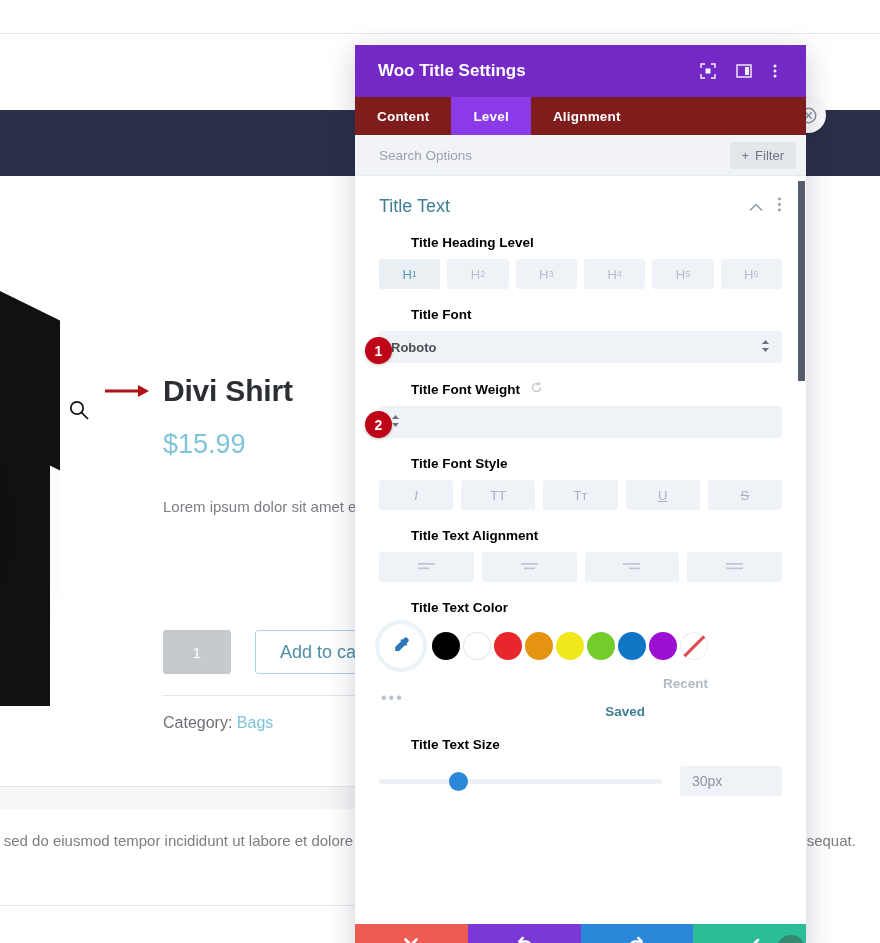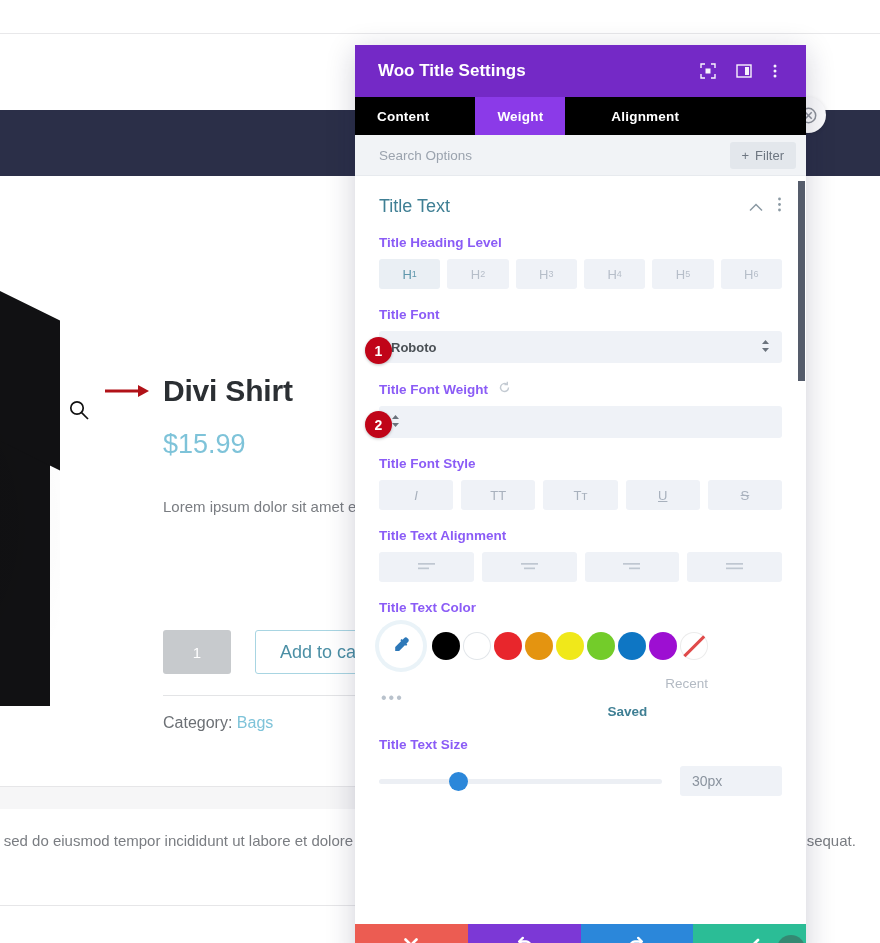--- a/index.html
+++ b/index.html
@@ -124,21 +124,21 @@
 
   .panel-header {
     height: 52px; background: #7429c6; flex: 0 0 auto;
     display: flex; align-items: center; padding: 0 18px 0 23px;
   }
   .panel-title { color: #fff; font-size: 17px; font-weight: bold; flex: 1; }
   .header-icons { display: flex; align-items: center; gap: 20px; }
   .hdr-ico { width: 16px; height: 16px; opacity: .95; cursor: pointer; }
 
   .panel-tabs {
-    height: 38px; background: #000000; flex: 0 0 auto; display: flex; gap: 24px;
+    height: 38px; background: #7f1d1d; flex: 0 0 auto; display: flex;
   }
   .tab {
     display: flex; align-items: center; justify-content: center;
     color: #ffffff; font-size: 13.5px; font-weight: bold;
     padding: 0 22px; cursor: pointer; letter-spacing: .2px;
   }
   .tab.active { background: #8b3ae8; }
 
   .search-row {
     height: 41px; background: #f1f3f6; flex: 0 0 auto;
@@ -172,22 +172,22 @@
   }
 
   .section-head {
     display: flex; align-items: center; padding: 20px 24px 0 24px;
   }
   .section-title { color: #3f7f94; font-size: 18px; flex: 1; }
   .section-icons { display: flex; align-items: center; gap: 14px; }
 
   .field { padding: 0 24px; margin-top: 18px; position: relative; }
   .field-label {
-    font-size: 13.5px; font-weight: bold; color: #8b5cf6; margin-bottom: 9px;
-    display: flex; align-items: center; gap: 10px;
+    font-size: 13.5px; font-weight: bold; color: #000000; margin-bottom: 9px;
+    display: flex; align-items: center; gap: 10px; margin-left: 32px;
   }
 
   .btn-group { display: flex; gap: 7px; }
   .opt-btn {
     flex: 1; height: 30px; background: #eff2f7; border-radius: 3px;
     display: flex; align-items: center; justify-content: center;
     color: #b6bec9; font-size: 13px; cursor: pointer;
   }
   .opt-btn.selected { color: #5f97ac; background: #eaeff4; }
   .opt-btn sub { font-size: 9px; }
@@ -237,21 +237,21 @@
   .swatch.transparent::after {
     content: ''; position: absolute; left: -3px; top: 12px;
     width: 36px; height: 2.5px; background: #e04a4a; transform: rotate(-45deg);
   }
 
   .color-foot {
     display: flex; align-items: center; margin-top: 8px; padding-left: 2px;
   }
   .dots-more { color: #b9c2cc; font-size: 16px; letter-spacing: 2px; cursor: pointer; }
   .color-tabs { margin-left: auto; display: flex; gap: 18px; padding-right: 74px; }
-  .ctab { font-size: 13.5px; cursor: pointer; color: #b3bac3; }
+  .ctab { font-size: 13.5px; cursor: pointer; color: #b3bac3; font-weight: bold; }
   .ctab.active { color: #3f7f94; font-weight: bold; margin-top: 28px; }
 
   .slider-row { display: flex; align-items: center; gap: 18px; margin-top: 14px; }
   .slider-track {
     flex: 1; height: 5px; background: #eceff4; border-radius: 3px; position: relative;
   }
   .slider-handle {
     position: absolute; top: -7px; width: 19px; height: 19px; border-radius: 50%;
     background: #2b87da; cursor: pointer;
   }
@@ -362,21 +362,21 @@
           <circle cx="3" cy="3" r="1.5" fill="#fff"></circle>
           <circle cx="3" cy="8" r="1.5" fill="#fff"></circle>
           <circle cx="3" cy="13" r="1.5" fill="#fff"></circle>
         </svg>
       </span>
     </div>
   </div>
 
   <div class="panel-tabs">
     <div class="tab">Content</div>
-    <div class="tab active">Weight</div>
+    <div class="tab active">Level</div>
     <div class="tab">Alignment</div>
   </div>
 
   <div class="search-row">
     <input class="search-input" type="text" placeholder="Search Options" style="">
     <div class="filter-btn">
       <span>+</span>
       <span>Filter</span>
     </div>
   </div>

